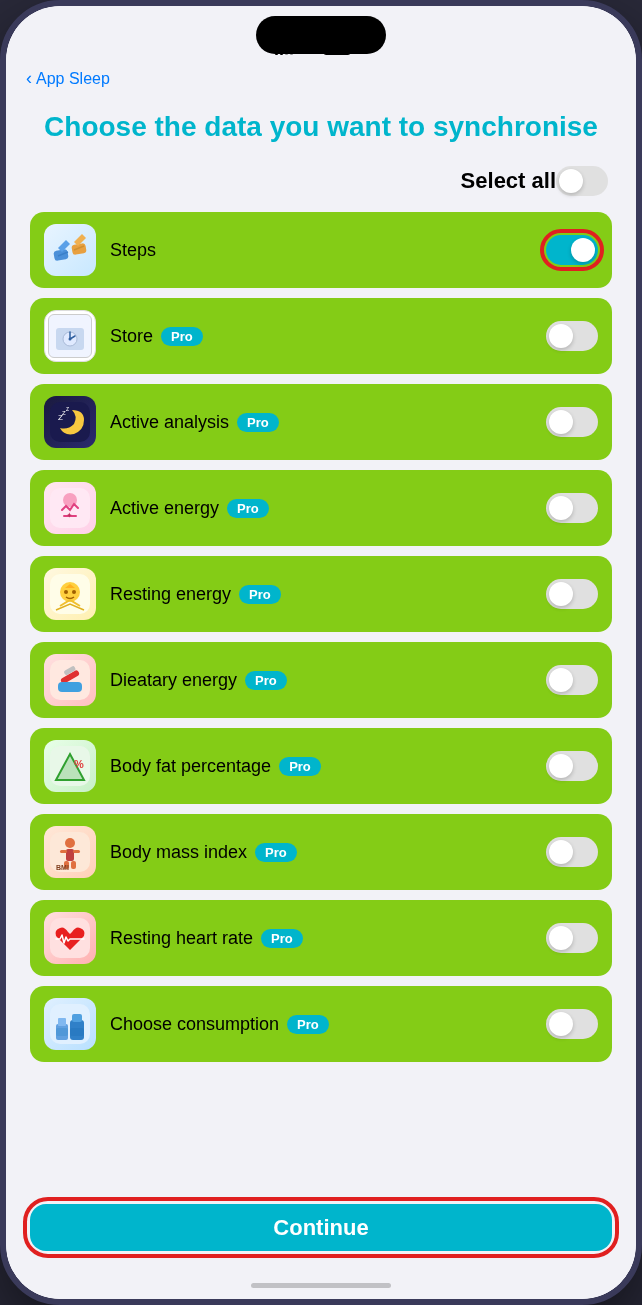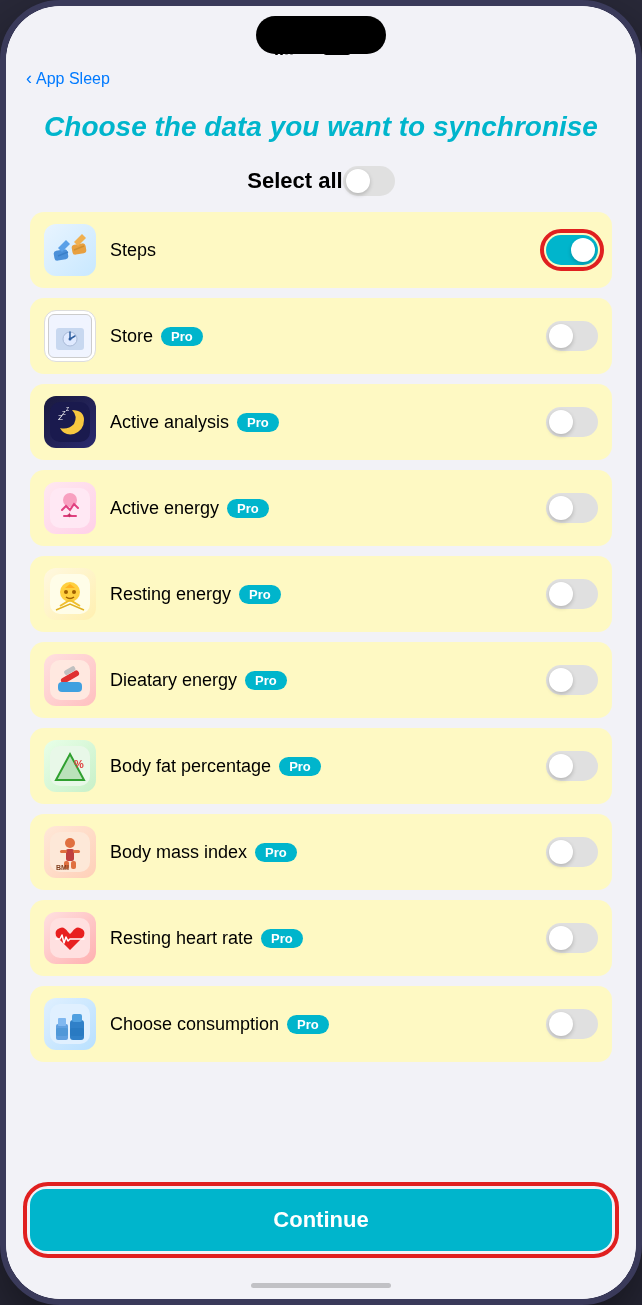--- a/index.html
+++ b/index.html
@@ -181,48 +181,47 @@
     }
     .content::-webkit-scrollbar { display: none; }
 
     .page-title {
       text-align: center;
       font-size: 28px;
       font-weight: 700;
       color: #00b5cc;
       line-height: 1.25;
       margin-bottom: 22px;
-      font-style: italic;
     }
 
     
     .select-all-row {
       display: flex;
-      justify-content: center;
+      justify-content: flex-end;
       align-items: center;
       margin-bottom: 16px;
       padding: 0 4px;
     }
     .select-all-label {
       font-size: 22px;
       font-weight: 700;
       color: #000;
     }
 
     
     .items-list {
       display: flex;
       flex-direction: column;
       gap: 2px;
     }
 
     .item-row {
       display: flex;
       align-items: center;
-      background: #fef9c3;
+      background: #84cc16;
       border-radius: 14px;
       padding: 12px 14px;
       margin-bottom: 8px;
       justify-content: space-between;
     }
 
     .item-icon {
       width: 52px;
       height: 52px;
       border-radius: 12px;
@@ -338,21 +337,21 @@
     }
 
     .continue-btn-wrapper {
       outline: 4px solid #e02020;
       outline-offset: 3px;
       border-radius: 18px;
     }
 
     .continue-btn {
       width: 100%;
-      height: 62px;
+      height: 47px;
       background: #00b5cc;
       border: none;
       border-radius: 16px;
       color: #fff;
       font-size: 22px;
       font-weight: 700;
       cursor: pointer;
       display: flex;
       align-items: center;
       justify-content: center;

